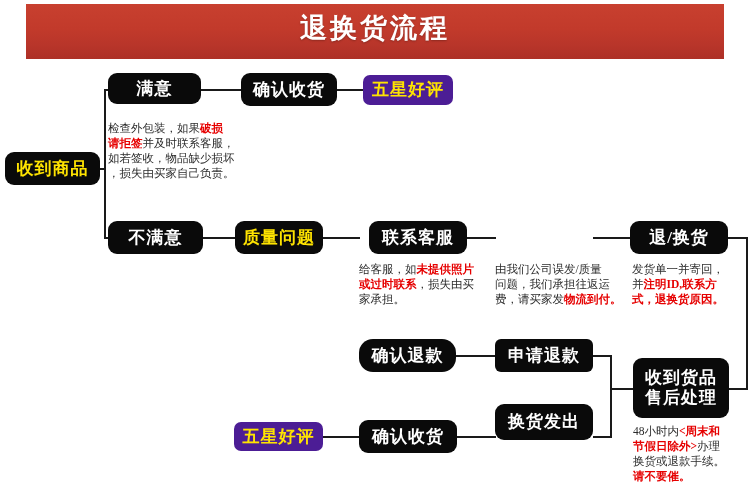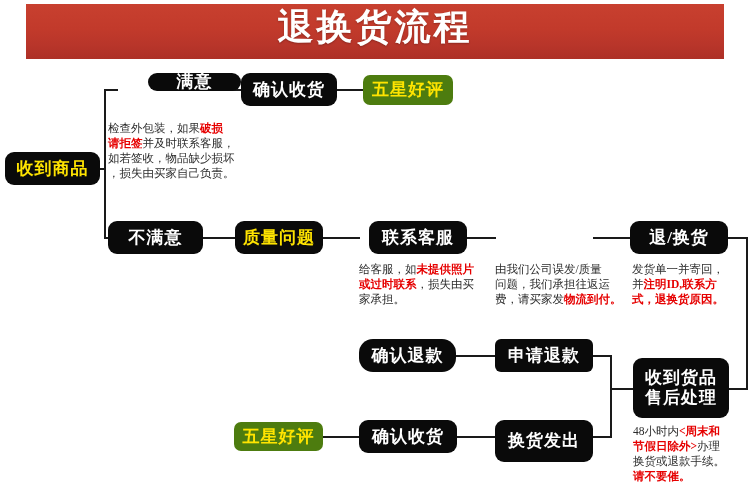--- a/index.html
+++ b/index.html
@@ -14,42 +14,42 @@
   
   .banner{
     position:absolute;left:26px;top:4px;width:698px;height:55px;
     background:linear-gradient(180deg,#c8402f 0%,#c23a2b 45%,#b8352a 75%,#ad3026 100%);
   }
   .banner-title{
     position:absolute;left:0;top:0;width:100%;height:47px;
     display:flex;align-items:center;justify-content:center;
     color:#ffffff;
     font-family:"Liberation Serif","DejaVu Serif",serif;
-    font-size:36px;font-weight:700;letter-spacing:3px;
+    font-size:27px;font-weight:700;letter-spacing:3px;
     text-shadow:0 1px 2px rgba(0,0,0,.25);
   }
 
   
   .node{
     position:absolute;
     display:flex;align-items:center;justify-content:center;
     border-radius:9px;
     font-family:"Liberation Serif","DejaVu Serif",serif;
     font-weight:700;
     font-size:17px;
     letter-spacing:1px;
     line-height:1.15;
     white-space:pre-line;
     text-align:center;
     box-sizing:border-box;
     z-index:3;
   }
   .node.black{background:#0a0a0a;color:#ffffff;}
   .node.black.yellow-text{color:#ffe400;}
-  .node.orange{background:#4d7c0f;color:#ffe400;border-radius:7px;}
+  .node.orange{background:#4c1d95;color:#ffe400;border-radius:7px;}
   .node.tall{font-size:17px;}
 
   
   .line{position:absolute;background:#1a1a1a;z-index:1;}
   .line.h{height:2px;}
   .line.v{width:2px;}
 
   
   .note{
     position:absolute;
@@ -97,21 +97,21 @@
   <div class="line h" style="left:593px;top:355px;width:19px;"></div>
   <div class="line v" style="left:610px;top:355px;height:82px;"></div>
   <div class="line h" style="left:610px;top:388px;width:24px;"></div>
   <div class="line h" style="left:593px;top:436px;width:19px;"></div>
 
   <div class="line h" style="left:323px;top:436px;width:37px;"></div>
   <div class="line h" style="left:457px;top:436px;width:39px;"></div>
 
   <div class="node black yellow-text" style="left:5px;top:152px;width:95px;height:33px;">收到商品</div>
 
-  <div class="node black" style="left:108px;top:73px;width:93px;height:18px;margin-left:40px;">满意</div>
+  <div class="node black" style="left:108px;top:73px;width:93px;height:31px;">满意</div>
 
   <div class="node black" style="left:241px;top:73px;width:96px;height:33px;">确认收货</div>
 
   <div class="node orange" style="left:363px;top:75px;width:90px;height:30px;">五星好评</div>
 
   <div class="node black" style="left:108px;top:221px;width:95px;height:33px;text-align:right;">不满意</div>
 
   <div class="node black yellow-text" style="left:235px;top:221px;width:88px;height:33px;">质量问题</div>
 
   <div class="node black" style="left:359px;top:221px;width:98px;height:33px;margin-left:10px;">联系客服</div>
@@ -123,21 +123,21 @@
 
   <div class="node black" style="left:495px;top:339px;width:98px;height:33px;border-radius:6px;">申请退款</div>
 
   <div class="node black tall" style="left:633px;top:358px;width:96px;height:60px;">收到货品
 售后处理</div>
 
   <div class="node orange" style="left:234px;top:422px;width:89px;height:29px;">五星好评</div>
 
   <div class="node black" style="left:359px;top:420px;width:98px;height:33px;">确认收货</div>
 
-  <div class="node black" style="left:495px;top:420px;width:98px;height:42px;">换货发出</div>
+  <div class="node black" style="left:495px;top:404px;width:98px;height:36px;">换货发出</div>
 
   <div class="note" style="left:108px;top:121px;width:135px;">
     <div><span>检查外包装，如果</span><span class="hl">破损</span></div>
     <div><span class="hl">请拒签</span><span>并及时联系客服，</span></div>
     <div>如若签收，物品缺少损坏</div>
     <div>，损失由买家自己负责。</div>
   </div>
 
   <div class="note" style="left:359px;top:262px;width:130px;">
     <div><span>给客服，如</span><span class="hl">未提供照片</span></div>

